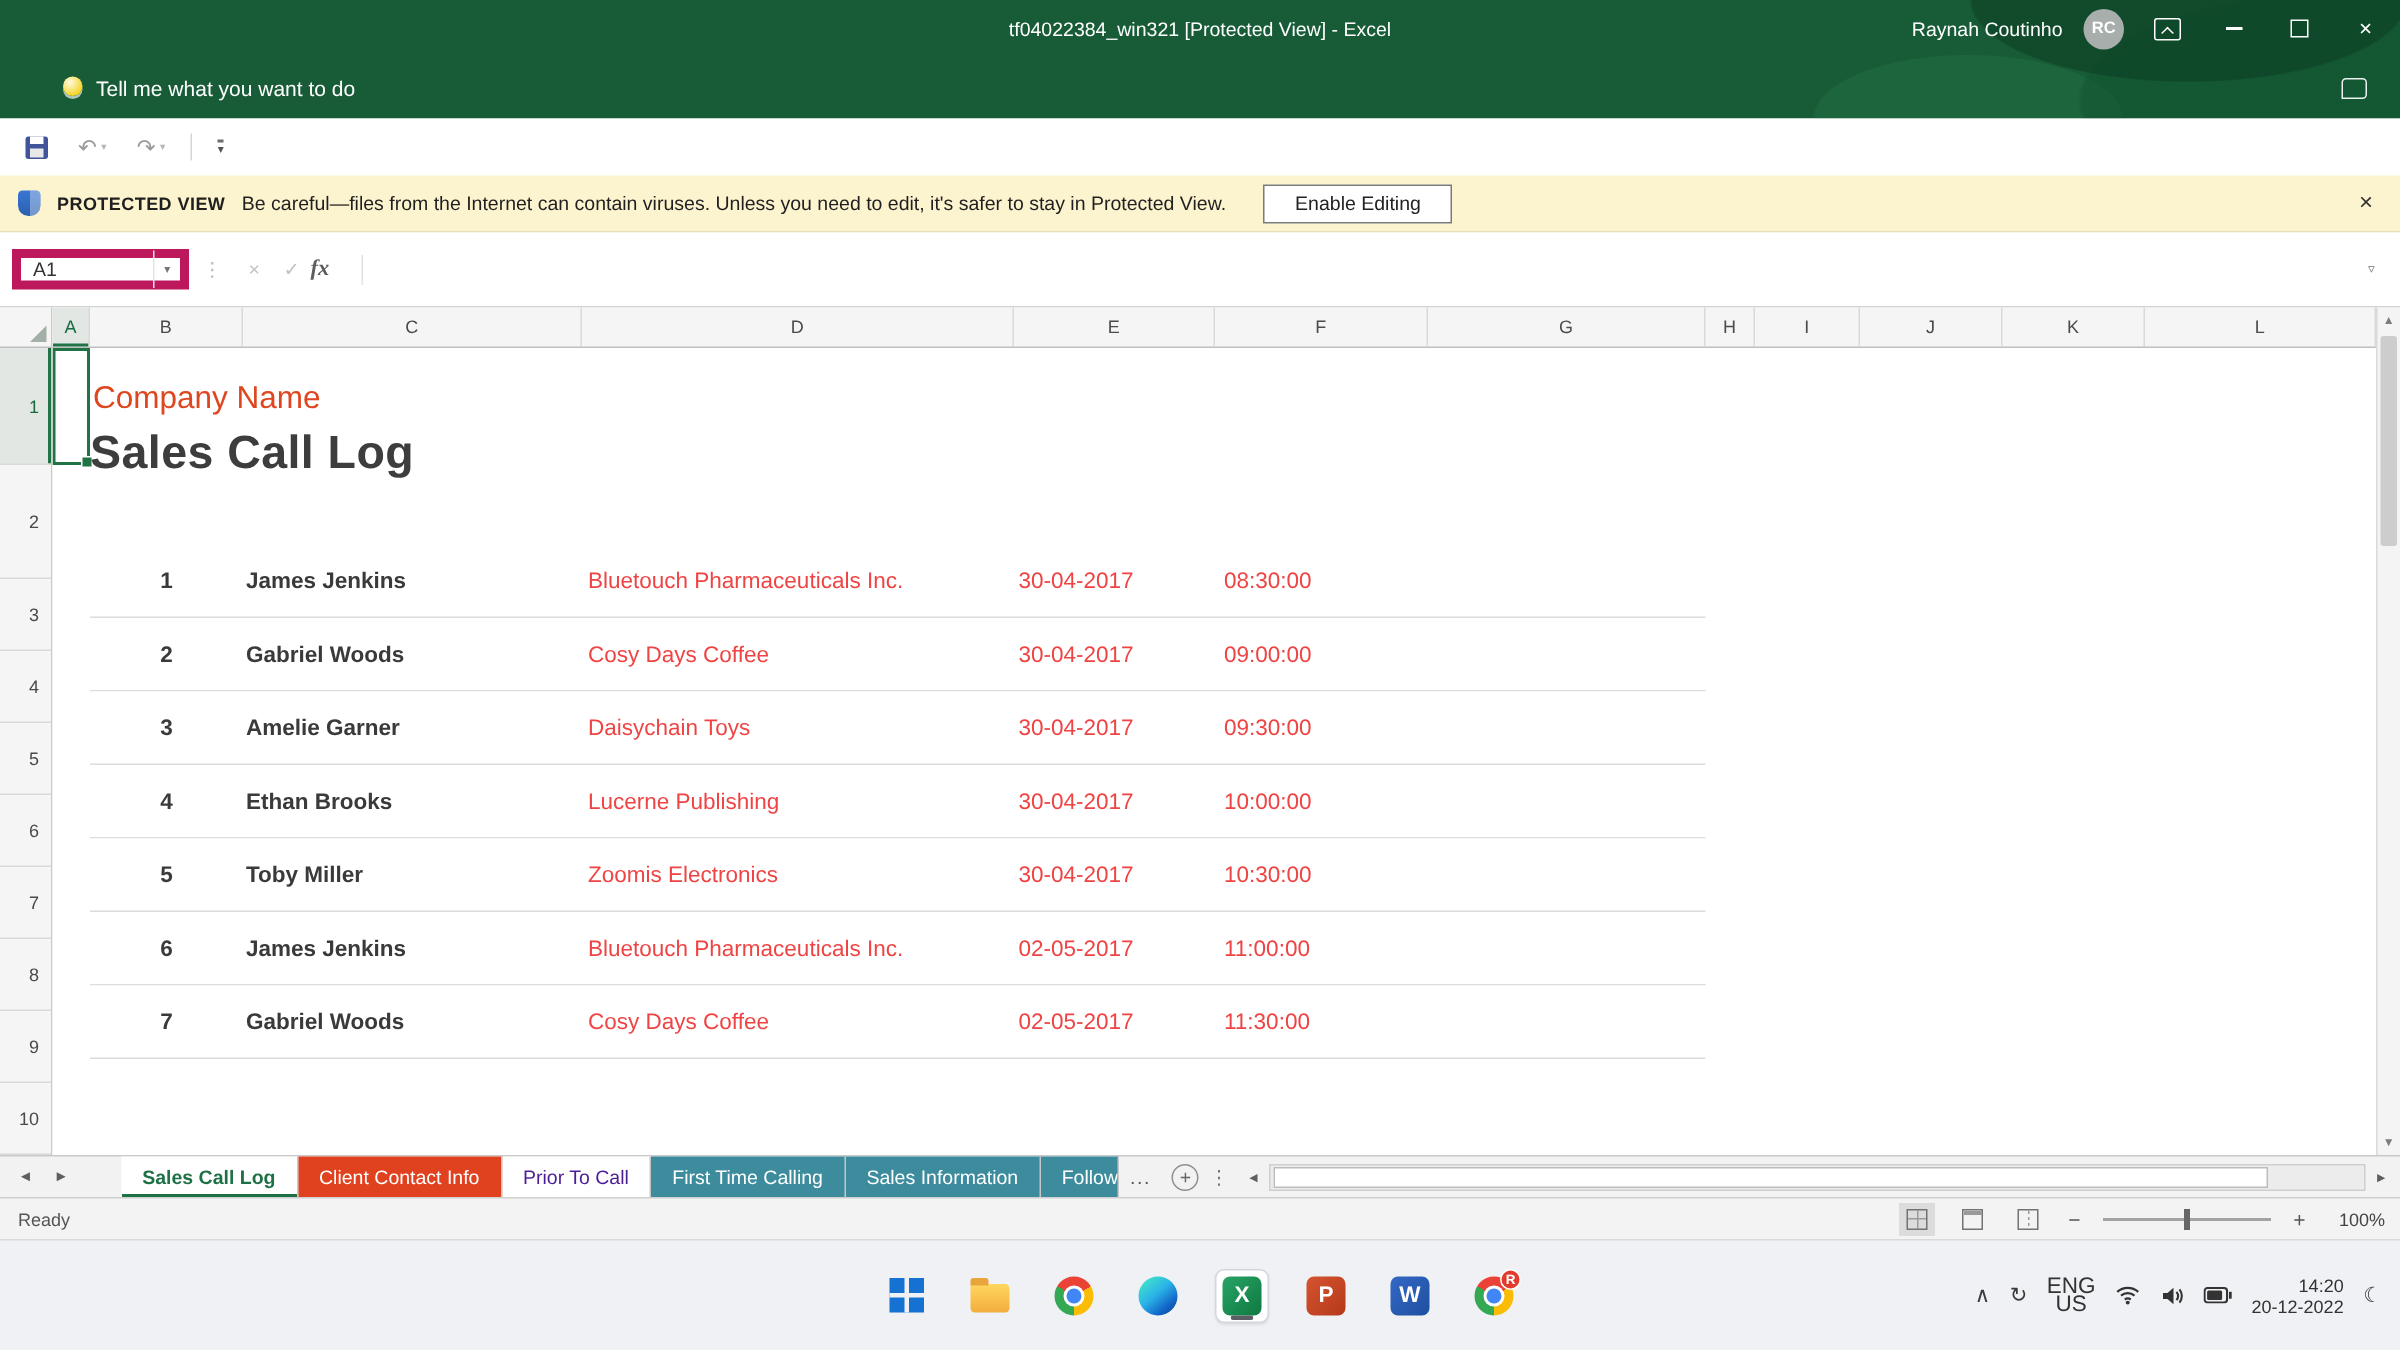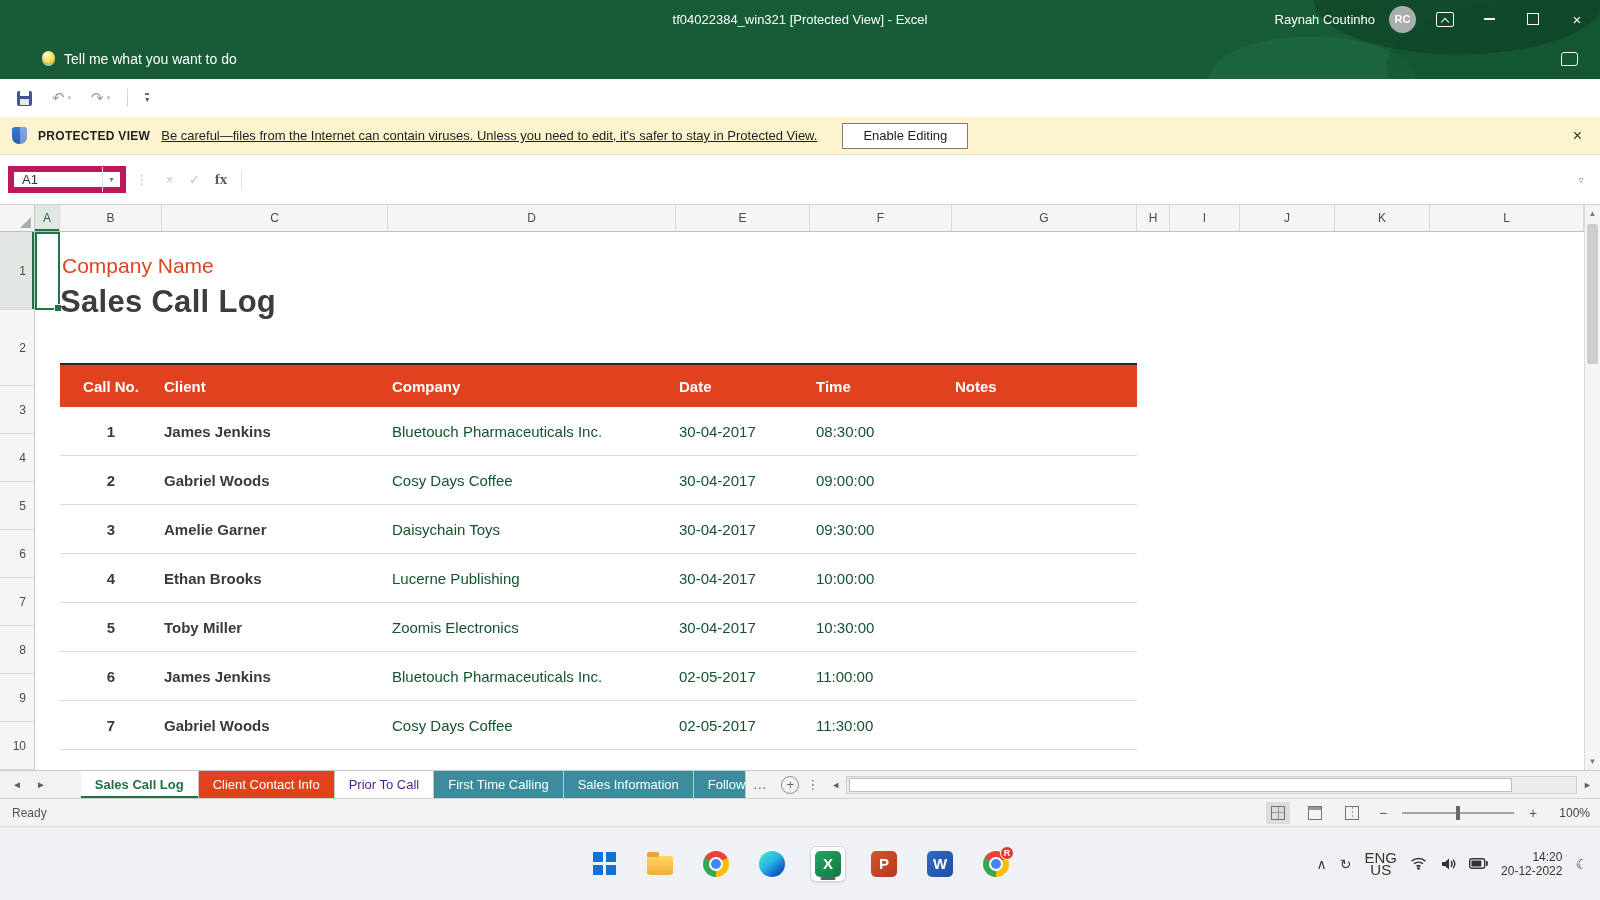--- a/index.html
+++ b/index.html
@@ -37,32 +37,32 @@
 .save-ic::after{content:"";position:absolute;left:3px;bottom:1px;width:9px;height:6px;background:#e8e8e8}
 .mini-caret{font-size:7px;color:#b5b5b5}
 .qat-sep{width:1px;height:18px;background:#d5d5d5;margin:0 4px}
 .qat-more{border-top:2px solid #6d6d6d;padding-top:1px;font-size:8px;color:#555;line-height:8px}
 
 
 .pvbar{position:absolute;top:117px;left:0;width:100%;height:38px;background:#FCF3CF;border-bottom:1px solid #e7dfb9;display:flex;align-items:center;padding-left:12px;gap:11px}
 .shield{width:15px;height:17px;background:linear-gradient(180deg,#3a77d2,#2a5fb0);border-radius:3px 3px 7px 7px;position:relative;flex:none}
 .shield::after{content:"";position:absolute;left:50%;top:0;width:50%;height:100%;background:rgba(255,255,255,.35);border-radius:0 3px 7px 0}
 .pv-label{font-size:12px;font-weight:bold;letter-spacing:.3px;color:#1f1f1f;white-space:nowrap}
-.pv-msg{font-size:13px;color:#1f1f1f;text-decoration:underline;white-space:nowrap}
+.pv-msg{font-size:13px;color:#1f1f1f;white-space:nowrap}
 .pv-btn{margin-left:14px;height:26px;padding:0 20px;background:#fff;border:1px solid #7a7a7a;font-size:13px;color:#222;font-family:inherit}
 .pv-close{margin-left:auto;margin-right:18px;font-size:16px;color:#333}
 
 
 .fbar{position:absolute;top:155px;left:0;width:100%;height:50px;background:#fff;border-bottom:1px solid #d2d2d2;display:flex;align-items:center}
 .namebox{margin-left:8px;width:118px;height:27px;border:6px solid #be185d;display:flex;align-items:center;font-size:13px;color:#333;background:#fff}
 .nb-text{flex:1;padding-left:8px}
 .nb-dd{width:18px;text-align:center;font-size:8px;color:#777;border-left:1px solid #e4e4e4;line-height:25px}
 .f-dots{color:#b8b8b8;font-size:13px;margin:0 9px}
 .f-btn{width:25px;text-align:center;color:#c2c2c2;font-size:13px}
-.f-fx{width:28px;text-align:center;color:#5d5d5d;font-family:"Liberation Serif",serif;font-weight:bold;font-size:15px}
+.f-fx{width:28px;color:#5d5d5d;font-family:"Liberation Serif",serif;font-style:italic;font-weight:bold;font-size:15px}
 .f-div{width:1px;height:20px;background:#e2e2e2;margin:0 6px}
 .f-input{flex:1;height:26px;border:none;outline:none;font-size:14px;font-family:inherit;background:transparent}
 .f-expand{width:26px;text-align:center;color:#777;font-size:9px;margin-right:6px}
 
 
 .corner{position:absolute;left:0;top:205px;width:35px;height:27px;background:#F4F5F4;border-right:1px solid #c9cbca;border-bottom:1px solid #bfbfbf}
 .corner::after{content:"";position:absolute;right:3px;bottom:3px;border-left:11px solid transparent;border-bottom:11px solid #a3b0a7}
 .colheads{position:absolute;left:35px;top:205px;width:1549px;height:27px;display:flex;background:#F4F5F4;border-bottom:1px solid #bfbfbf}
 .colheads div{height:100%;display:flex;align-items:center;justify-content:center;font-size:12px;color:#4a4a4a;border-right:1px solid #d8dad9}
 .colheads div:nth-of-type(1){width:25px;background:#e3e7e4;color:#166b3e;box-shadow:inset 0 -2px 0 #217346}
@@ -86,21 +86,21 @@
 
 .cells{position:absolute;left:35px;top:232px;width:1549px;height:538px;background:#fff;overflow:hidden}
 .sel-a1{position:absolute;left:0;top:0;width:25px;height:78px;border:2px solid #217346}
 .sel-a1::after{content:"";position:absolute;right:-4px;bottom:-4px;width:6px;height:6px;background:#217346;border:1px solid #fff}
 .companylabel{position:absolute;left:27px;top:22px;font-size:21px;color:#DE461F}
 .doctitle{position:absolute;left:25px;top:52px;font-size:31px;font-weight:bold;color:#3d3d3d;letter-spacing:.3px}
 .xltable{position:absolute;left:25px;top:131px;width:1077px}
 .thead{height:44px;background:#E0421F;border-top:2px solid #262626;display:flex;align-items:center}
 .thead .tc{color:#fff;font-weight:bold}
 .trow{height:49px;display:flex;align-items:center;border-bottom:1px solid #dcdcdc;background:#fff}
-.tc{font-size:15px;color:#14532d;overflow:hidden;white-space:nowrap}
+.tc{font-size:15px;color:#ef4444;overflow:hidden;white-space:nowrap}
 .tc.b{font-weight:bold;color:#3a3a3a}
 .tc0{width:102px;text-align:center}
 .tc1{width:226px;padding-left:2px}
 .tc2{width:288px;padding-left:4px}
 .tc3{width:134px;padding-left:3px}
 .tc4{width:142px;padding-left:6px}
 .tc5{width:185px;padding-left:3px}
 
 
 .vscroll{position:absolute;left:1584px;top:205px;width:16px;height:565px;background:#f4f4f4;border-left:1px solid #dadada;display:flex;flex-direction:column;align-items:center}
@@ -259,28 +259,20 @@
       <div>8</div>
       <div>9</div>
       <div>10</div>
     </div>
 
   <div class="cells">
     <div class="sel-a1"></div>
     <div class="companylabel">Company Name</div>
     <div class="doctitle">Sales Call Log</div>
     <div class="xltable">
-      <div class="thead">
-        <span class="tc tc0">Call No.</span>
-        <span class="tc tc1">Client</span>
-        <span class="tc tc2">Company</span>
-        <span class="tc tc3">Date</span>
-        <span class="tc tc4">Time</span>
-        <span class="tc tc5">Notes</span>
-      </div>
       <div class="tbody">
 
           <div class="trow">
             <span class="tc tc0 b">1</span>
             <span class="tc tc1 b">James Jenkins</span>
             <span class="tc tc2">Bluetouch Pharmaceuticals Inc.</span>
             <span class="tc tc3">30-04-2017</span>
             <span class="tc tc4">08:30:00</span>
             <span class="tc tc5"></span>
           </div>

